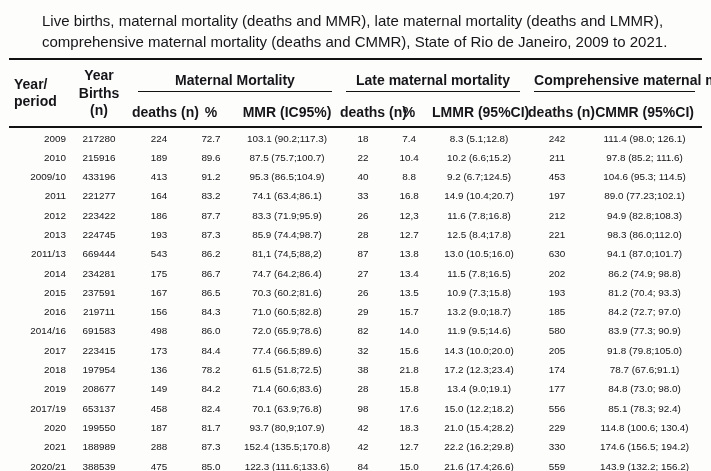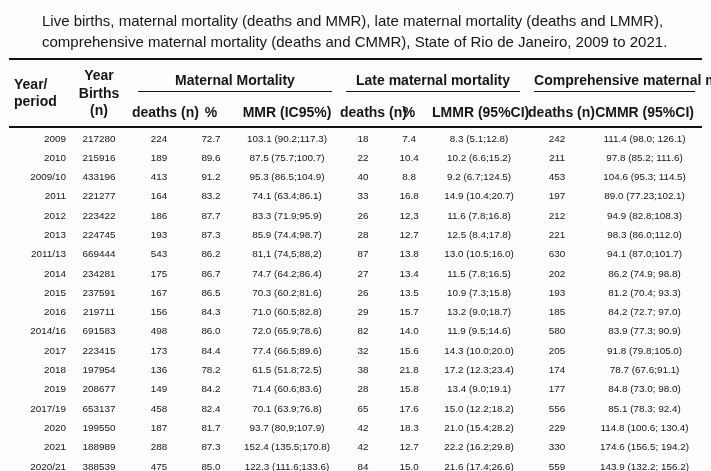--- a/index.html
+++ b/index.html
@@ -304,21 +304,21 @@
           <td>13.4 (9.0;19.1)</td>
           <td>177</td>
           <td>84.8 (73.0; 98.0)</td>
         </tr>
         <tr>
           <td class="col-year">2017/19</td>
           <td>653137</td>
           <td>458</td>
           <td>82.4</td>
           <td>70.1 (63.9;76.8)</td>
-          <td>65</td>
+          <td>98</td>
           <td>17.6</td>
           <td>15.0 (12.2;18.2)</td>
           <td>556</td>
           <td>85.1 (78.3; 92.4)</td>
         </tr>
         <tr>
           <td class="col-year">2020</td>
           <td>199550</td>
           <td>187</td>
           <td>81.7</td>

